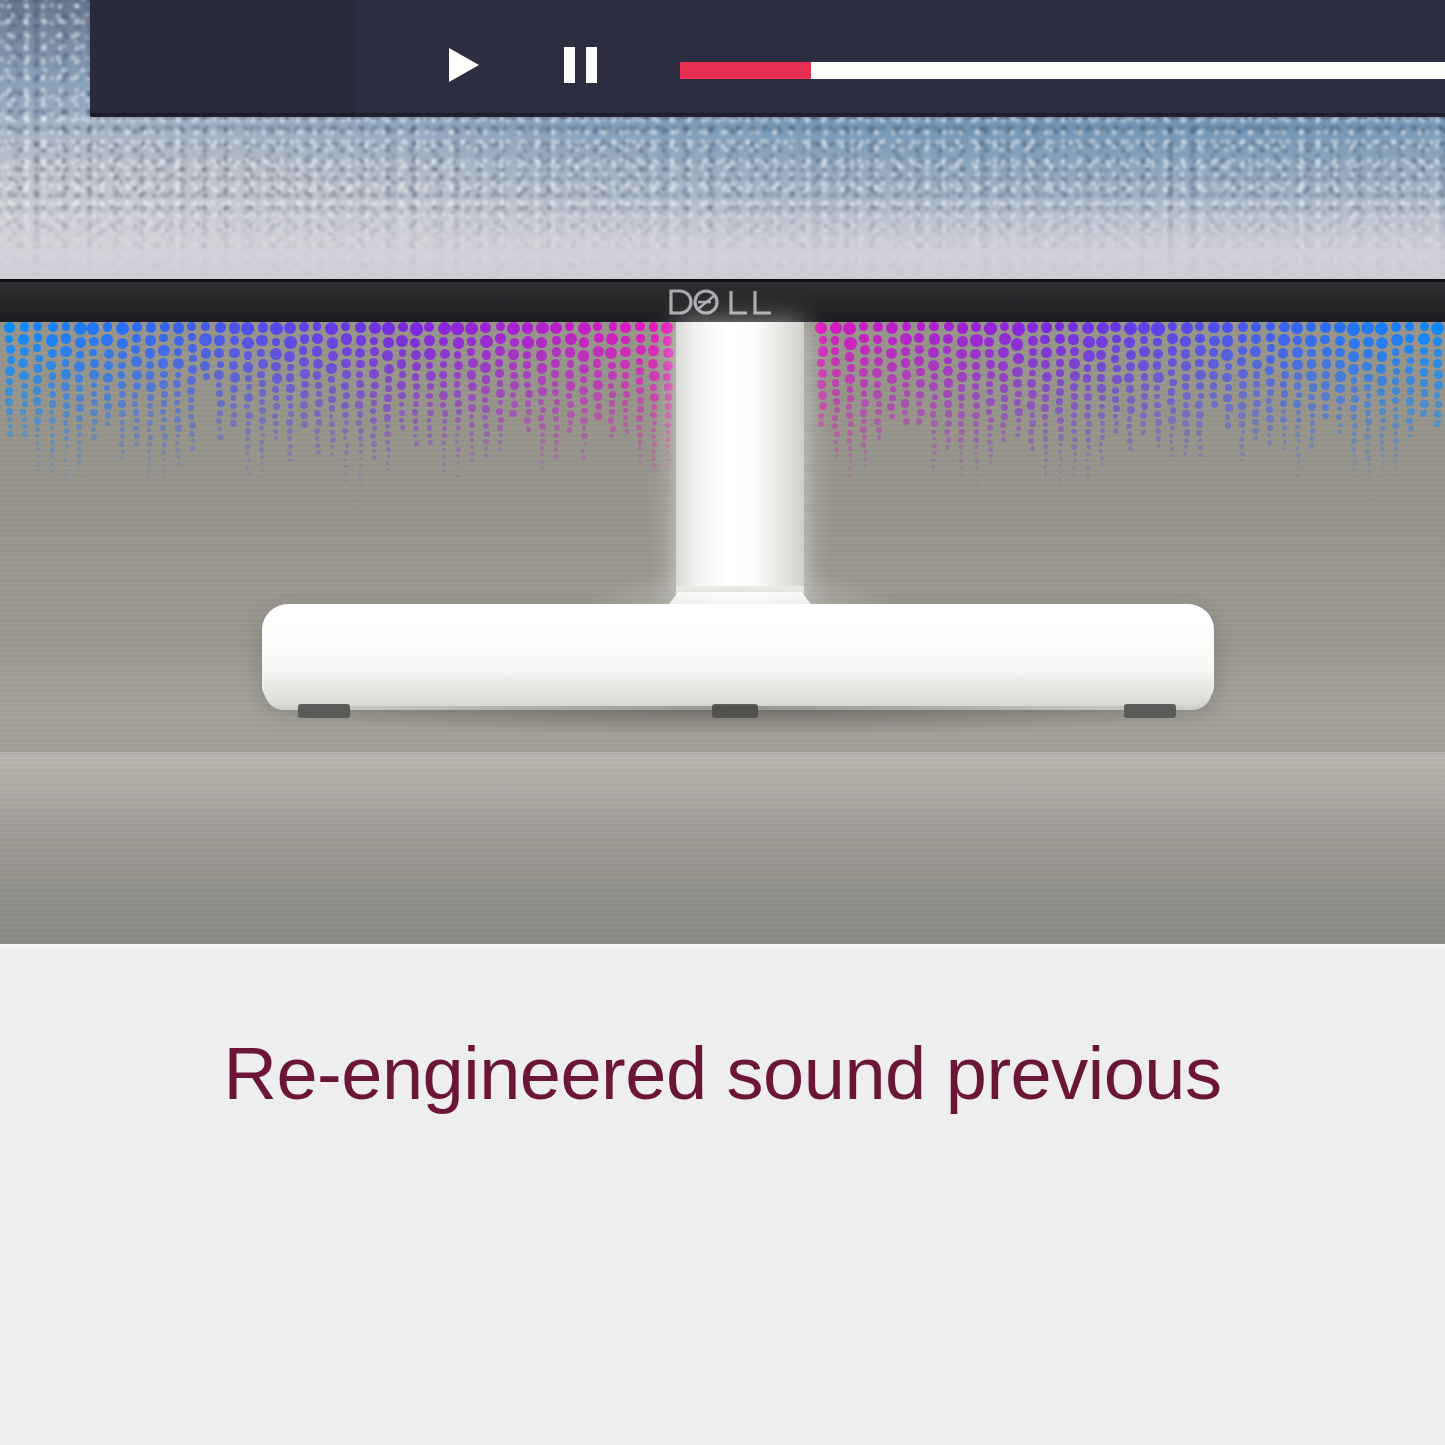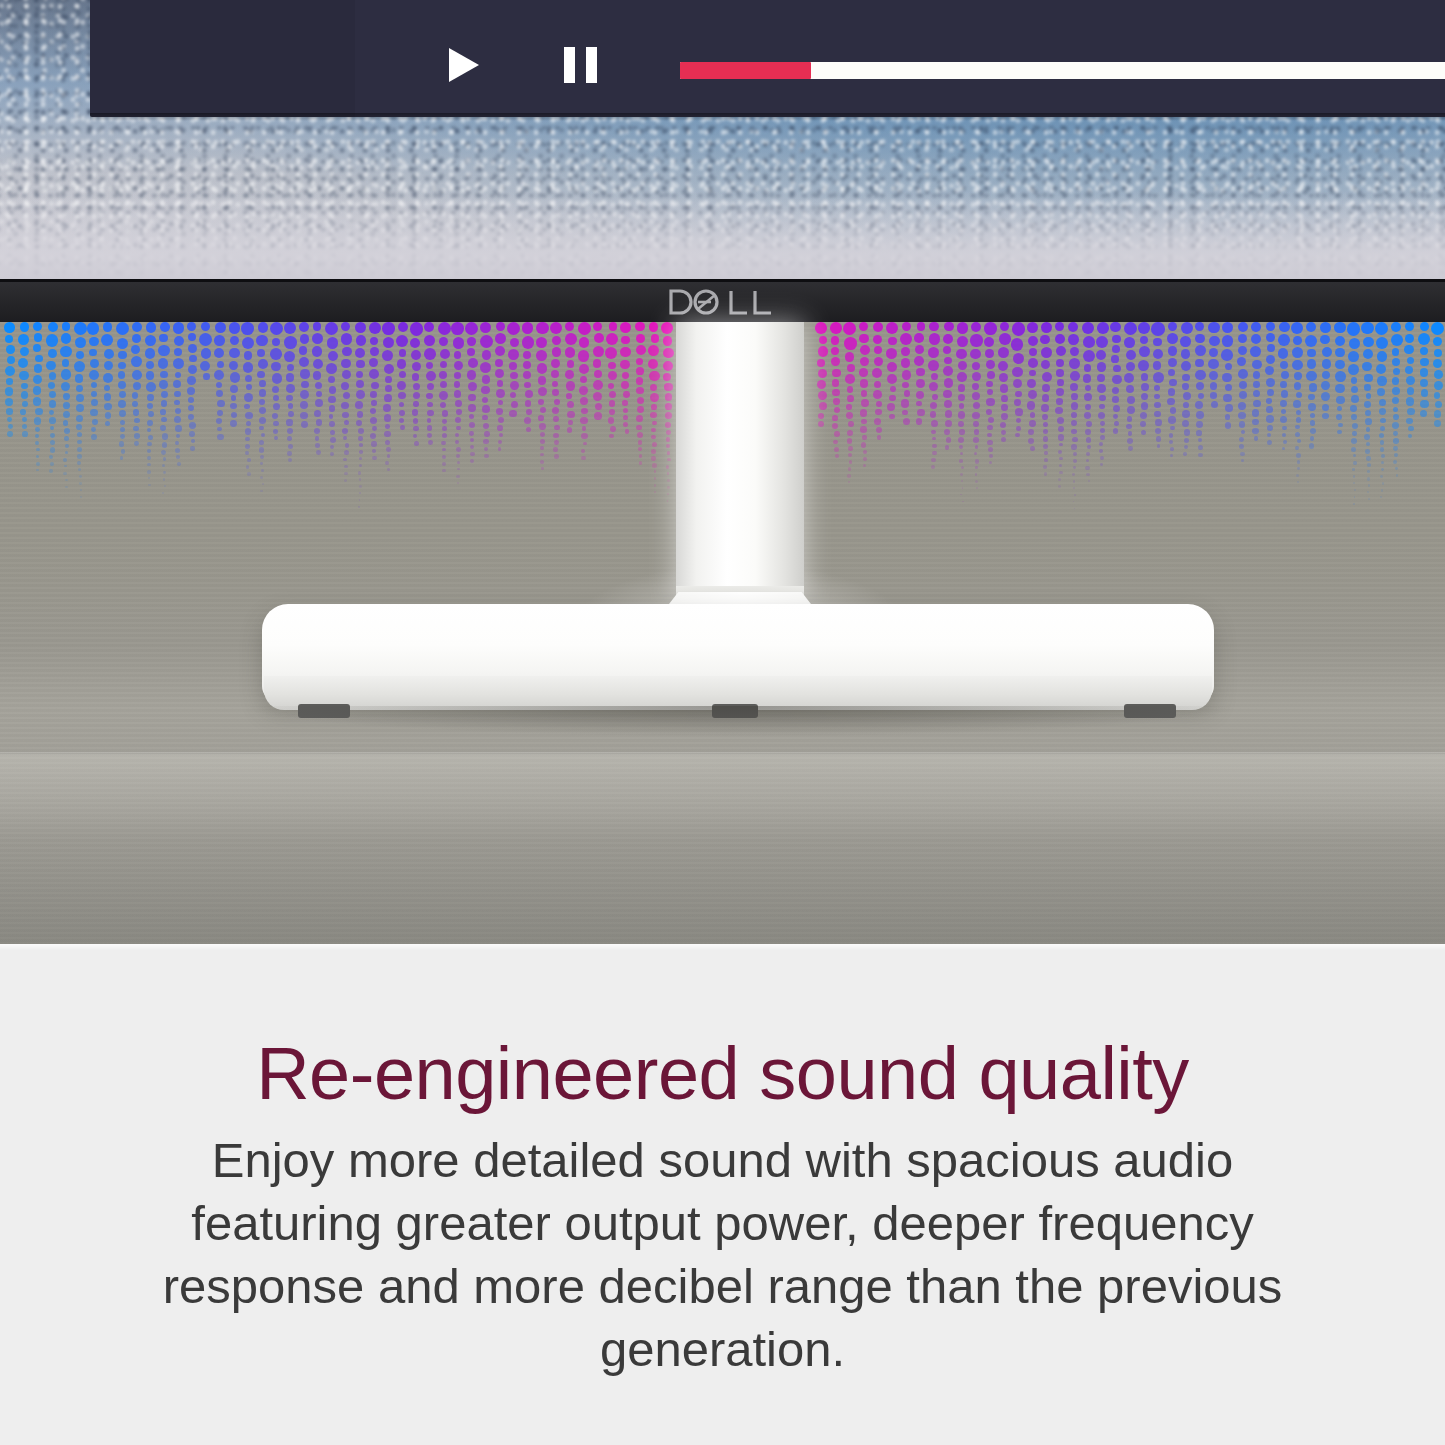--- a/index.html
+++ b/index.html
@@ -1695,17 +1695,16 @@
     </div>
     <div class="base-front"></div>
     <div class="foot f1"></div>
     <div class="foot f2"></div>
     <div class="foot f3"></div>
     <div class="base-shadow"></div>
   </div>
 
   <div class="panel">
     <div class="panel-top-edge"></div>
-    <div class="headline">Re-engineered sound quality</div>
-    <div class="body-copy">Enjoy more detailed sound with spacious audio featuring greater output power, deeper frequency response and more decibel range than the previous generation.</div>
+    <div class="headline">Re-engineered sound previous</div>
   </div>
 
 </div>
 
 </body></html>

